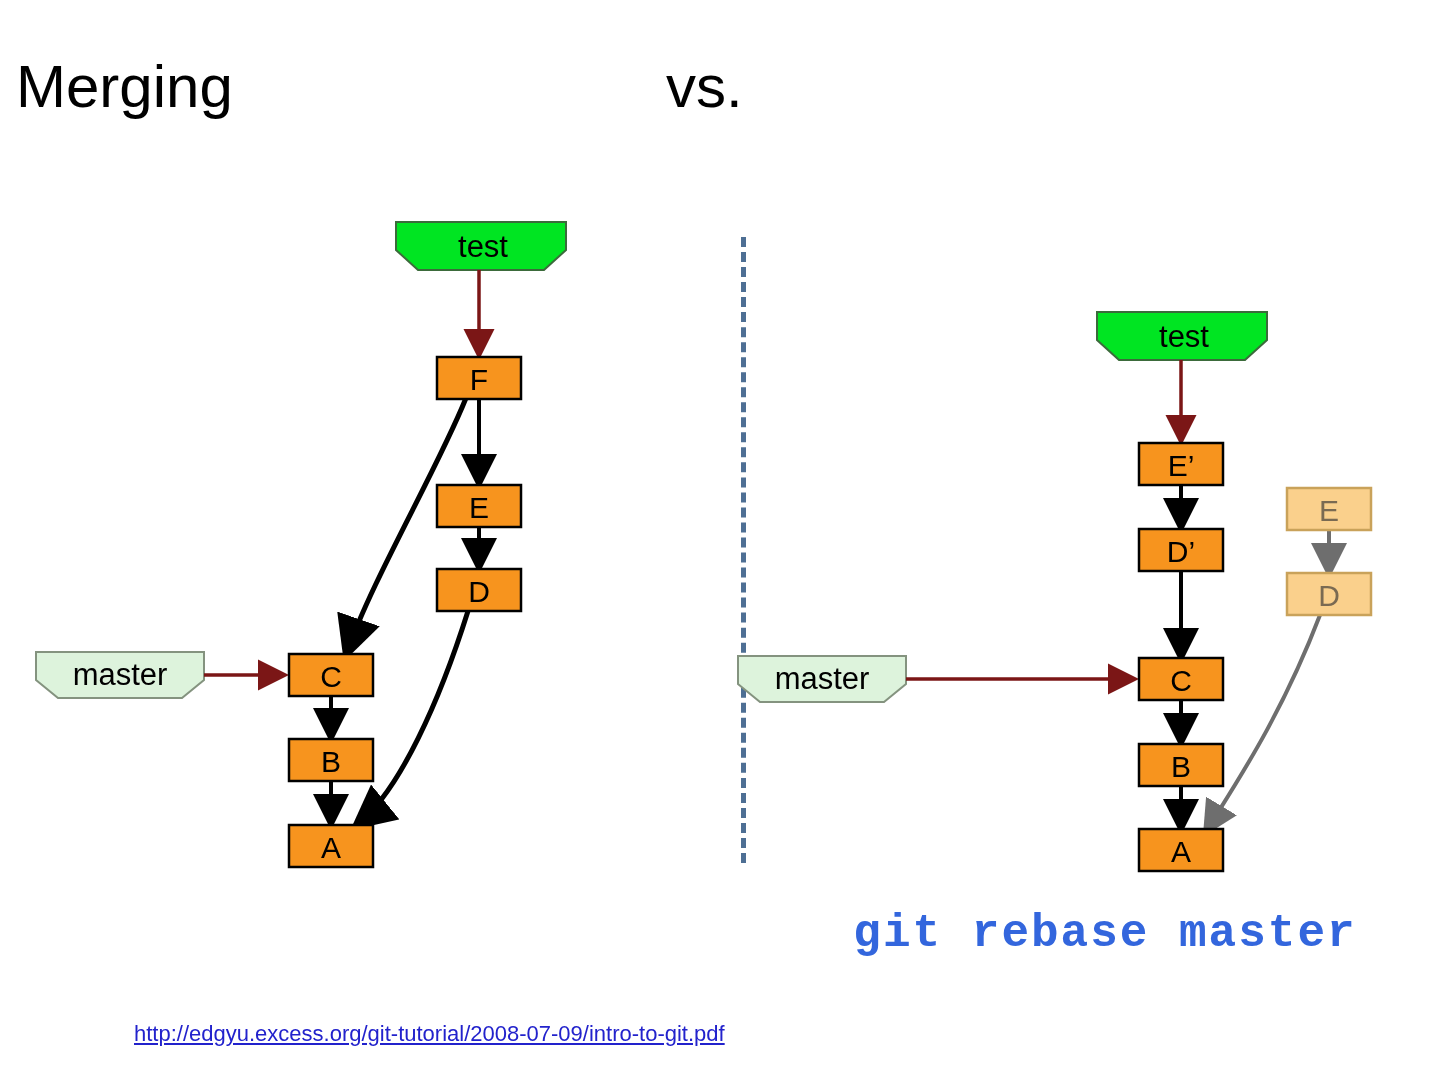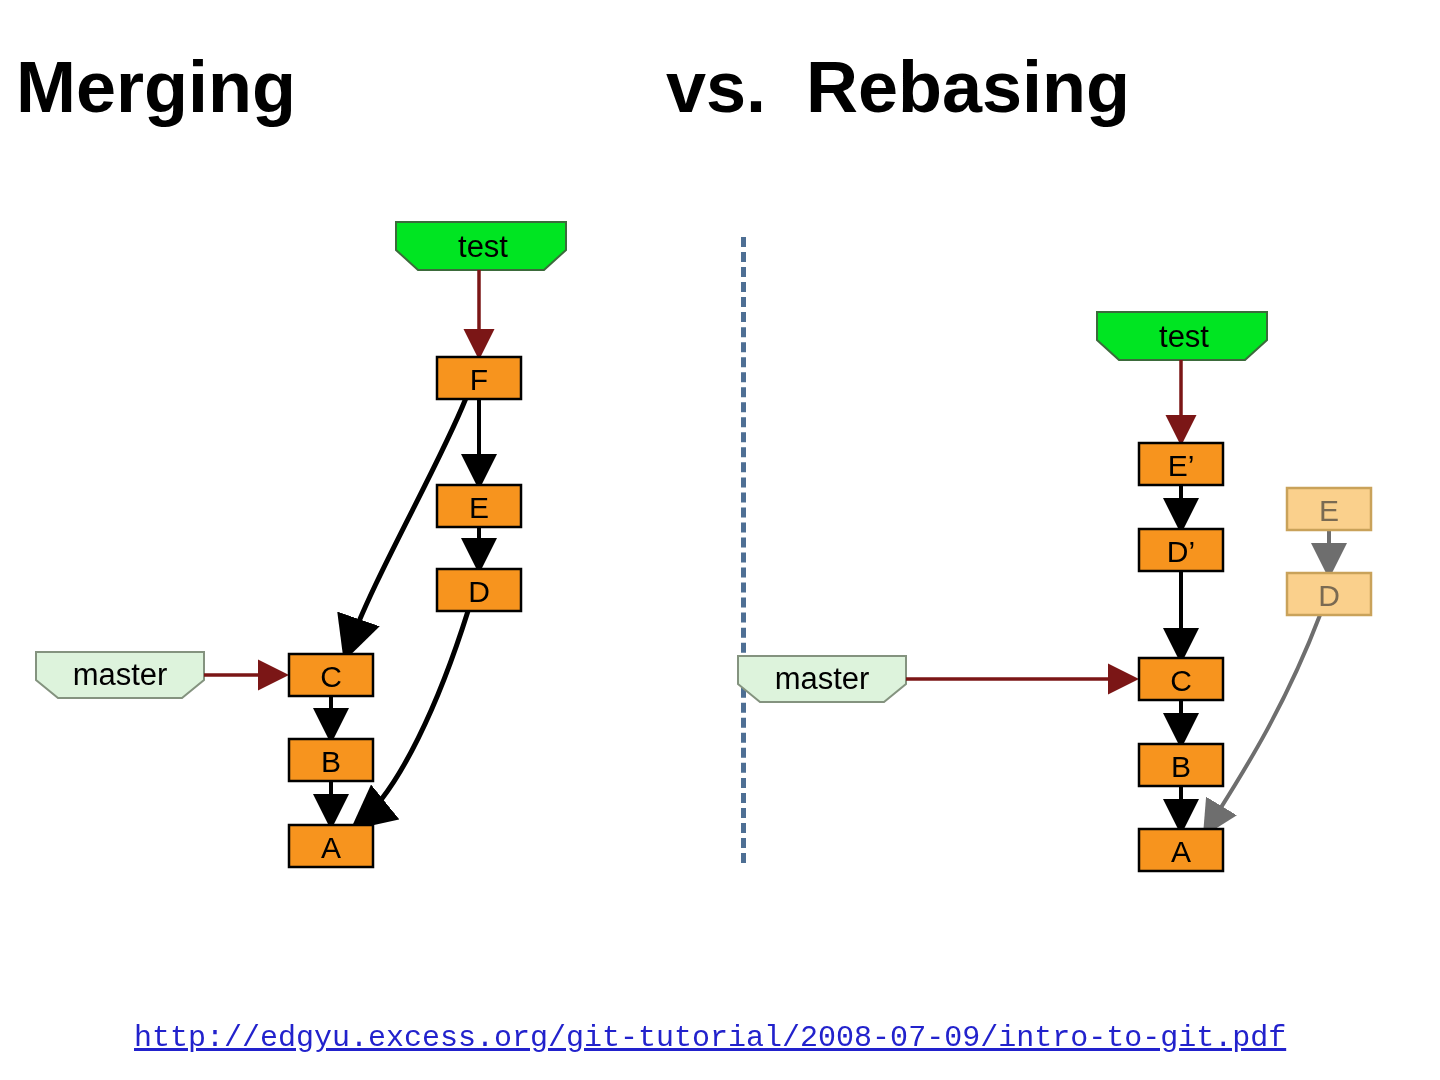--- a/index.html
+++ b/index.html
@@ -24,25 +24,25 @@
   
   .title-row {
     position: absolute;
     top: 48px;
     left: 0;
     width: 1440px;
     height: 100px;
   }
   .title-word {
     position: absolute;
-    font-size: 72px;
+    font-size: 60px;
     line-height: 78px;
     color: #000000;
     font-family: "Liberation Sans", sans-serif;
-    font-weight: 700;
+    font-weight: 400;
     white-space: nowrap;
   }
   #title-left  { left: 16px;  top: 0; }
   #title-mid   { left: 648px; top: 0; margin-left: 18px; }
   #title-right { left: 806px; top: 0; }
 
   
   .diagram {
     position: absolute;
   }
@@ -83,22 +83,22 @@
     letter-spacing: 2px;
     color: #3366dd;
     white-space: nowrap;
   }
 
   
   #source-link {
     position: absolute;
     left: 134px;
     top: 1021px;
-    font-family: Liberation Mono, monospace;
-    font-size: 30px;
+    font-family: Liberation Sans, sans-serif;
+    font-size: 22px;
     color: #2222cc;
     text-decoration: underline;
     white-space: nowrap;
     cursor: pointer;
   }
 
   
   .node-label {
     font-family: "Liberation Sans", sans-serif;
     font-size: 30px;
@@ -116,21 +116,20 @@
   }
 </style>
 </head>
 <body>
 
 <div id="slide">
 
   <div class="title-row">
     <div class="title-word" id="title-left">Merging</div>
     <div class="title-word" id="title-mid">vs.</div>
-    <div class="title-word" id="title-right">Rebasing</div>
   </div>
 
   <div class="diagram" id="diagram-merging">
     <svg width="720" height="700" viewBox="0 0 720 700" xmlns="http://www.w3.org/2000/svg">
       <defs>
         <marker id="arrowBlackL" markerWidth="9" markerHeight="9" refX="7" refY="4.5" orient="auto" markerUnits="strokeWidth">
           <path d="M0,0 L9,4.5 L0,9 z" fill="#000000"></path>
         </marker>
         <marker id="arrowRedL" markerWidth="9" markerHeight="9" refX="7" refY="4.5" orient="auto" markerUnits="strokeWidth">
           <path d="M0,0 L9,4.5 L0,9 z" fill="#7B1616"></path>
@@ -244,16 +243,17 @@
         <rect x="419" y="544" width="84" height="42" fill="#F7941E" stroke="#000000" stroke-width="2.5"></rect>
         <text class="node-label node-label-solid" x="461" y="566">B</text>
       </g>
       <g>
         <rect x="419" y="629" width="84" height="42" fill="#F7941E" stroke="#000000" stroke-width="2.5"></rect>
         <text class="node-label node-label-solid" x="461" y="651">A</text>
       </g>
     </svg>
   </div>
 
+  <div id="rebase-command">git rebase master</div>
 
   <a id="source-link" href="#">http://edgyu.excess.org/git-tutorial/2008-07-09/intro-to-git.pdf</a>
 
 </div>
 
 </body></html>

